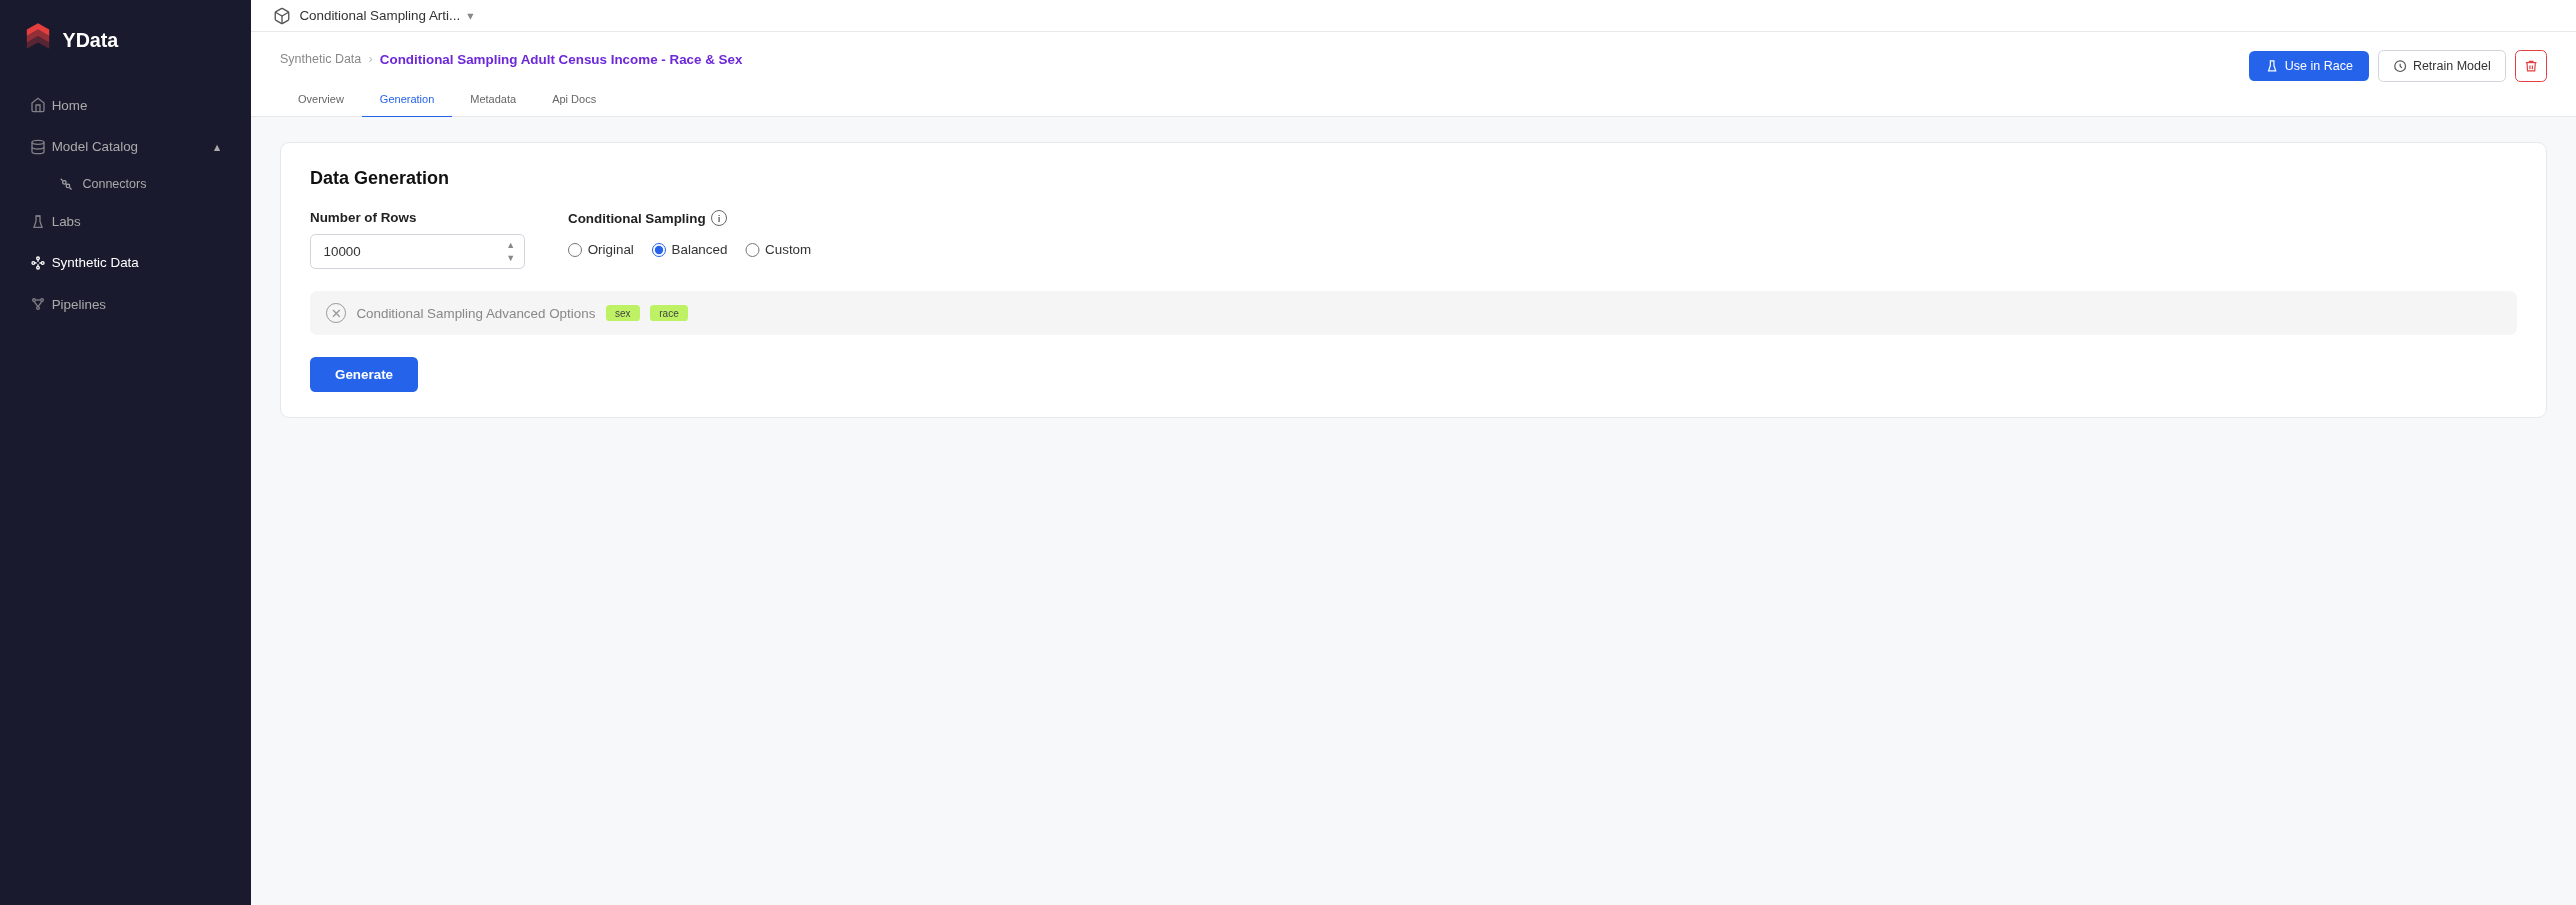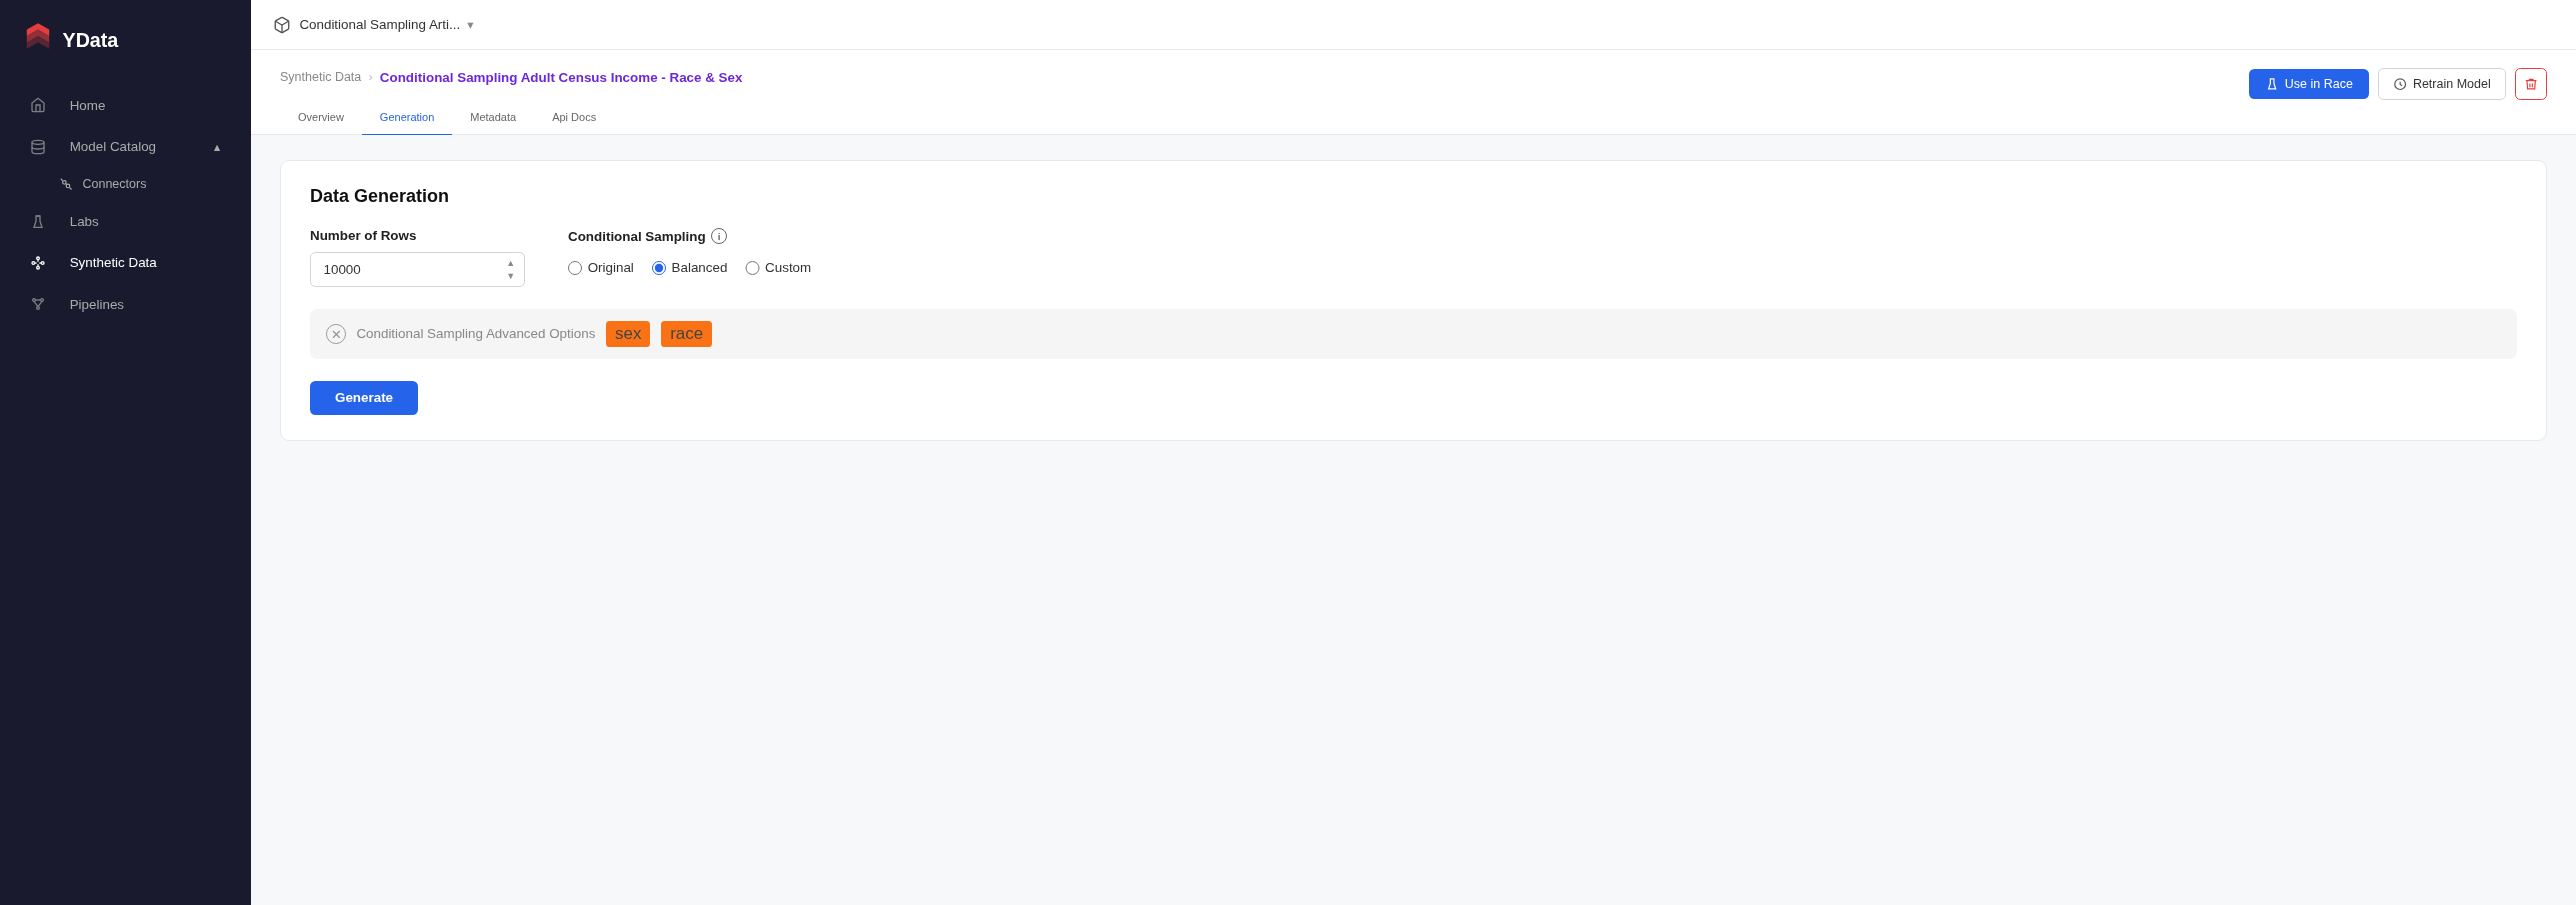--- a/index.html
+++ b/index.html
@@ -31,21 +31,21 @@
     }
     .sidebar-nav {
       display: flex;
       flex-direction: column;
       padding: 14.3px 0;
       gap: 1.8px;
     }
     .sidebar-item {
       display: flex;
       align-items: center;
-      gap: 23px;
+      gap: 5px;
       padding: 10.7px 21.5px;
       cursor: pointer;
       font-size: 13.4px;
       color: #aaa;
       border-radius: 5.4px;
       margin: 0 7.2px;
       transition: background 0.15s;
     }
     .sidebar-item.active { color: #fff; }
     .sidebar-item-icon {
@@ -83,21 +83,21 @@
       flex-direction: column;
       background: #f7f8fa;
       overflow: auto;
     }
 
     
     .topbar {
       background: #fff;
       border-bottom: 0.9px solid #e8e8e8;
       padding: 0 21.5px;
-      height: 50px;
+      height: 32px;
       display: flex;
       align-items: center;
       gap: 7.2px;
     }
     .topbar-cube-icon {
       width: 19.7px;
       height: 19.7px;
       display: flex;
       align-items: center;
       justify-content: center;
@@ -322,25 +322,25 @@
       color: #999;
       font-size: 12.5px;
       cursor: pointer;
       flex-shrink: 0;
     }
     .advanced-options-label {
       font-size: 13.4px;
       color: #888;
     }
     .tag {
-      background: #f97316;
+      background: #bef264;
       color: #444;
       border-radius: 3.6px;
       padding: 2.7px 9px;
-      font-size: 17px;
+      font-size: 10px;
       font-weight: 500;
     }
 
     
     .btn-generate {
       background: #2563eb;
       color: #fff;
       border: none;
       padding: 9.8px 25px;
       border-radius: 5.4px;

